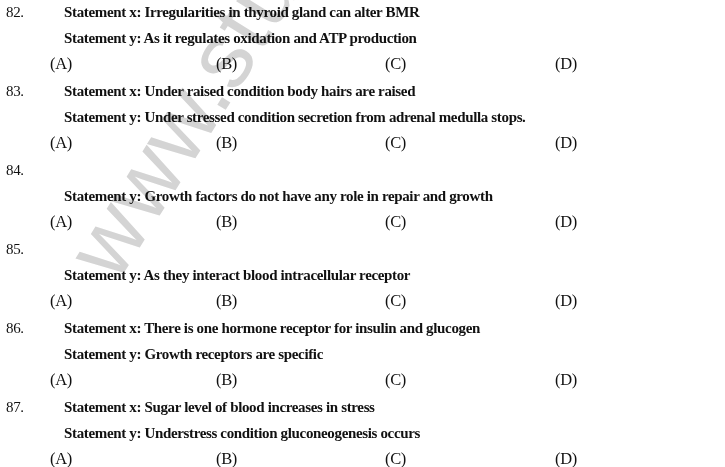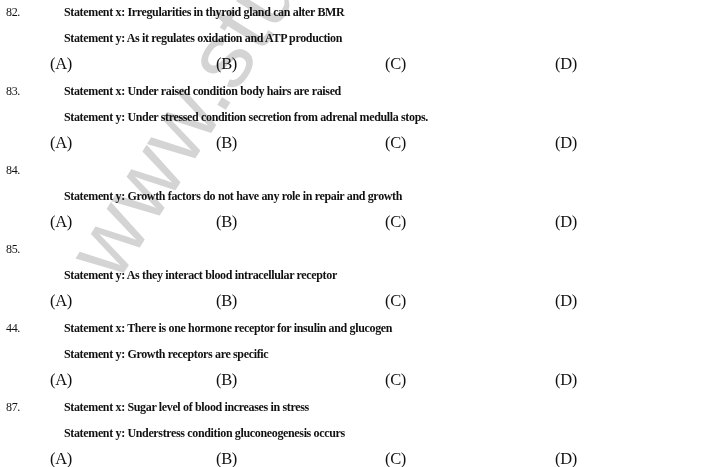--- a/index.html
+++ b/index.html
@@ -3,21 +3,21 @@
 <meta charset="utf-8">
 <style>
   html, body { margin: 0; padding: 0; background: #ffffff; }
   body { width: 725px; height: 467px; position: relative; overflow: hidden;
          font-family: "Liberation Serif", "DejaVu Serif", serif; color: #111; }
   .watermark { position: absolute; left: 90px; top: 215px; font-family: "Liberation Sans", "DejaVu Sans", sans-serif;
                font-size: 92px; color: #d4d4d4; transform: rotate(-58deg); transform-origin: left center;
                white-space: nowrap; letter-spacing: 1px; z-index: 0; user-select: none; }
   .page { position: absolute; left: 0; top: 0; width: 725px; z-index: 1; }
   .q { position: relative; height: 79px; }
-  .line { position: absolute; font-size: 12px; line-height: 20px; white-space: nowrap; letter-spacing: -0.35px; }
+  .line { position: absolute; font-size: 15px; line-height: 20px; white-space: nowrap; letter-spacing: -0.35px; }
   .num { left: 6px; }
   .stx { left: 64px; font-weight: bold; }
   .opt { font-size: 16.5px; }
   .opt.a { left: 50px; } .opt.b { left: 216px; } .opt.c { left: 385px; } .opt.d { left: 555px; }
   .r1 { top: 0px; } .r2 { top: 26px; } .r3 { top: 52px; }
 </style>
 </head>
 <body>
 
 <div class="watermark">www.studiestoday.com</div>
@@ -56,21 +56,21 @@
   <div class="q">
     <span class="line num r1">85.</span>
     <span class="line stx r2">Statement y: As they interact blood intracellular receptor</span>
     <span class="line opt a r3">(A)</span>
     <span class="line opt b r3">(B)</span>
     <span class="line opt c r3">(C)</span>
     <span class="line opt d r3">(D)</span>
   </div>
 
   <div class="q">
-    <span class="line num r1">44.</span>
+    <span class="line num r1">86.</span>
     <span class="line stx r1">Statement x: There is one hormone receptor for insulin and glucogen</span>
     <span class="line stx r2">Statement y: Growth receptors are specific</span>
     <span class="line opt a r3">(A)</span>
     <span class="line opt b r3">(B)</span>
     <span class="line opt c r3">(C)</span>
     <span class="line opt d r3">(D)</span>
   </div>
 
   <div class="q">
     <span class="line num r1">87.</span>

